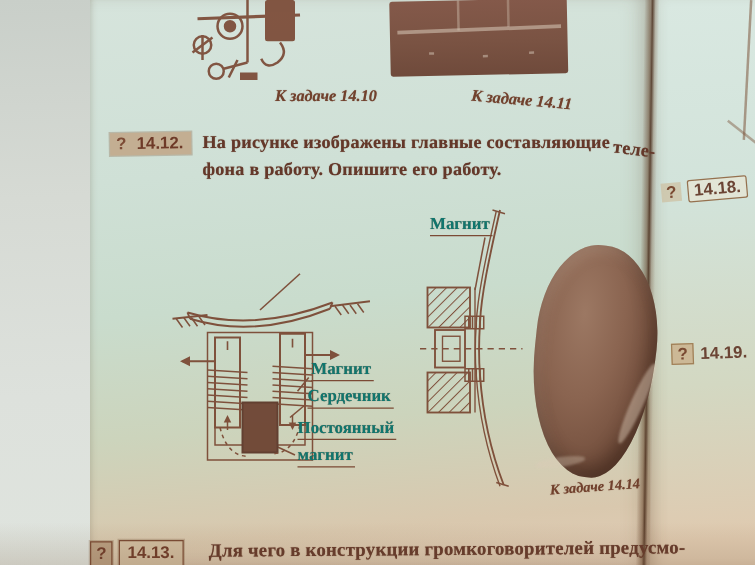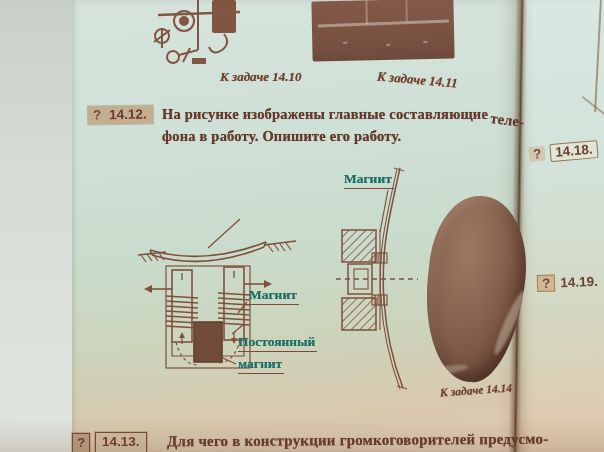--- a/index.html
+++ b/index.html
@@ -184,20 +184,21 @@
 
       <rect x="56" y="130" width="28" height="40" fill="#6e4433" stroke="#5d392a"></rect>
 
       <g stroke-dasharray="3,3" stroke-width="1.2">
         <path d="M38,150 C42,166 50,173 60,173"></path>
         <path d="M102,148 C98,164 90,171 80,171"></path>
       </g>
     </g>
   </svg>
   <div class="dlabel" style="left:249px;top:286px;">Магнит</div>
+  <div class="dlabel" style="left:246px;top:308px;">Сердечник</div>
   <div class="dlabel" style="left:238px;top:333px;">Постоянный</div>
   <div class="dlabel" style="left:238px;top:355px;">магнит</div>
 
   <svg class="diagram" style="left:336px;top:166px;" width="104" height="224" viewBox="0 0 104 224">
     <defs>
       <pattern id="hatch" width="6" height="6" patternUnits="userSpaceOnUse" patternTransform="rotate(45)">
         <line x1="0" y1="0" x2="0" y2="6" stroke="#7b4a35" stroke-width="1.6"></line>
       </pattern>
     </defs>
     <g stroke="#7b4a35" fill="none" stroke-width="1.5" opacity="0.95">

